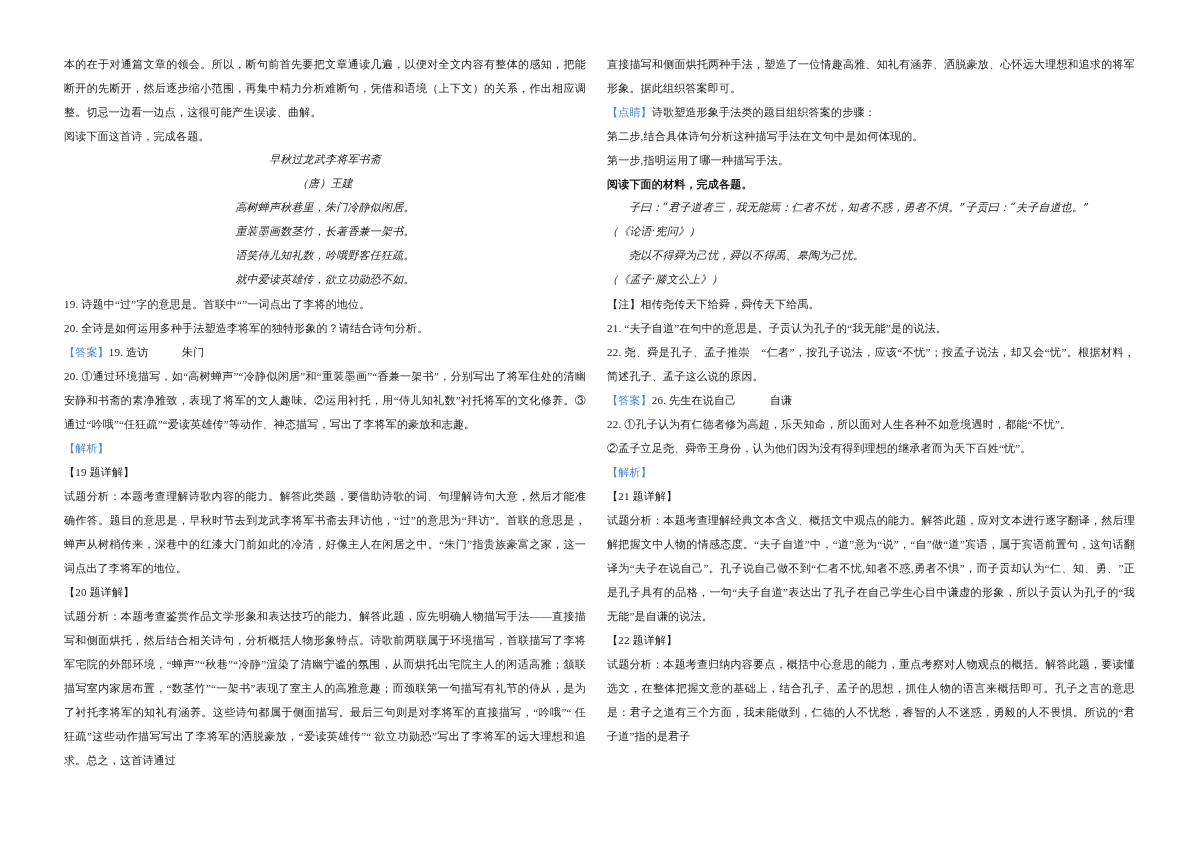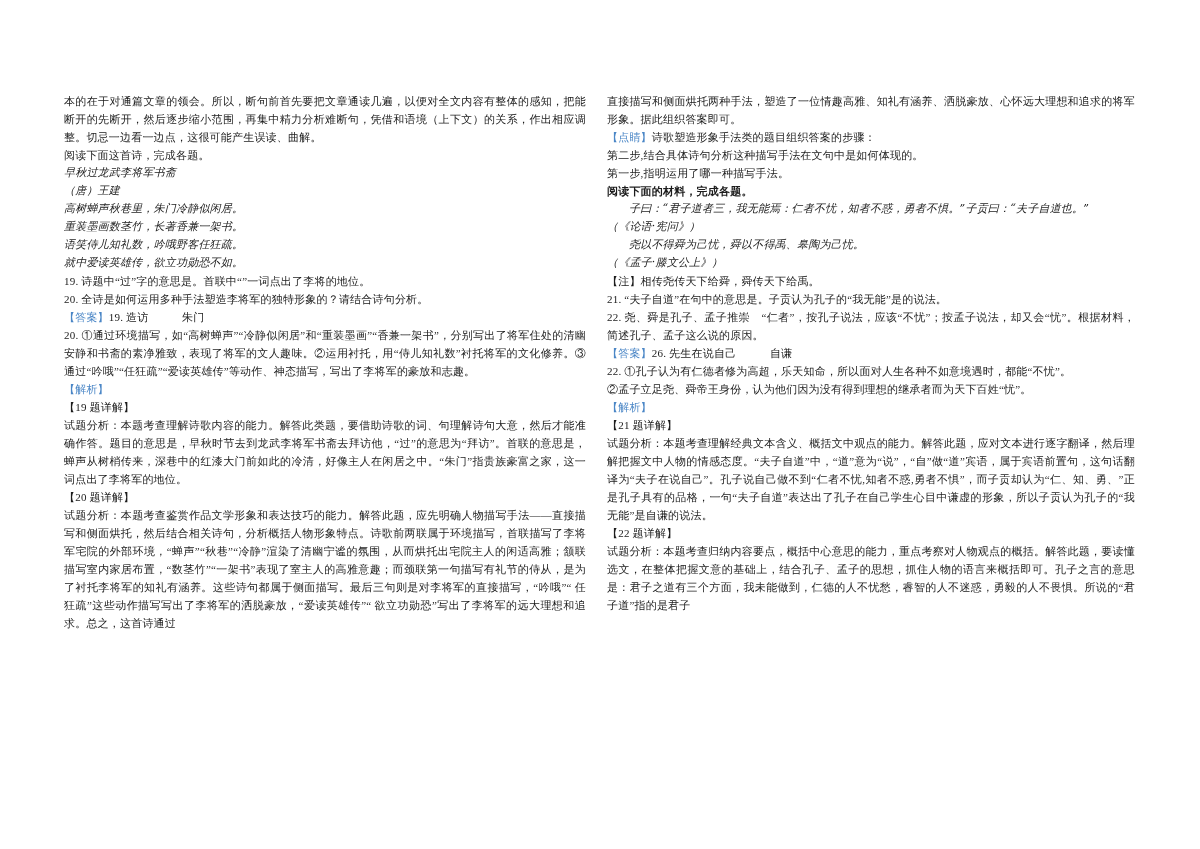--- a/index.html
+++ b/index.html
@@ -13,30 +13,29 @@
     height: 849px;
     background: #ffffff;
     overflow: hidden;
     font-family: "Liberation Serif", "DejaVu Serif", serif;
     color: #1c1c1c;
   }
   .col {
     position: absolute;
     top: 52px;
     font-size: 11px;
-    line-height: 18px;
+    line-height: 24px;
     text-align: justify;
     text-justify: inter-ideograph;
     letter-spacing: 0.2px;
-    margin-top: 40px;
   }
   .col-left  { left: 64px;  width: 522px; }
   .col-right { left: 607px; width: 528px; }
   .col p { margin: 0; }
-  .center { }
+  .center { text-align: center; }
   .right-align { text-align: left; padding-right: 16px; }
   .kai {
     font-style: italic;
     font-family: "DejaVu Serif", "Liberation Serif", serif;
   }
   .indent { text-indent: 2em; }
   .blue { color: #4a86c6; }
   .gap-lg { margin-top: 27px; }
   .gap-md { margin-top: 19px; font-weight: bold; }
 </style>

